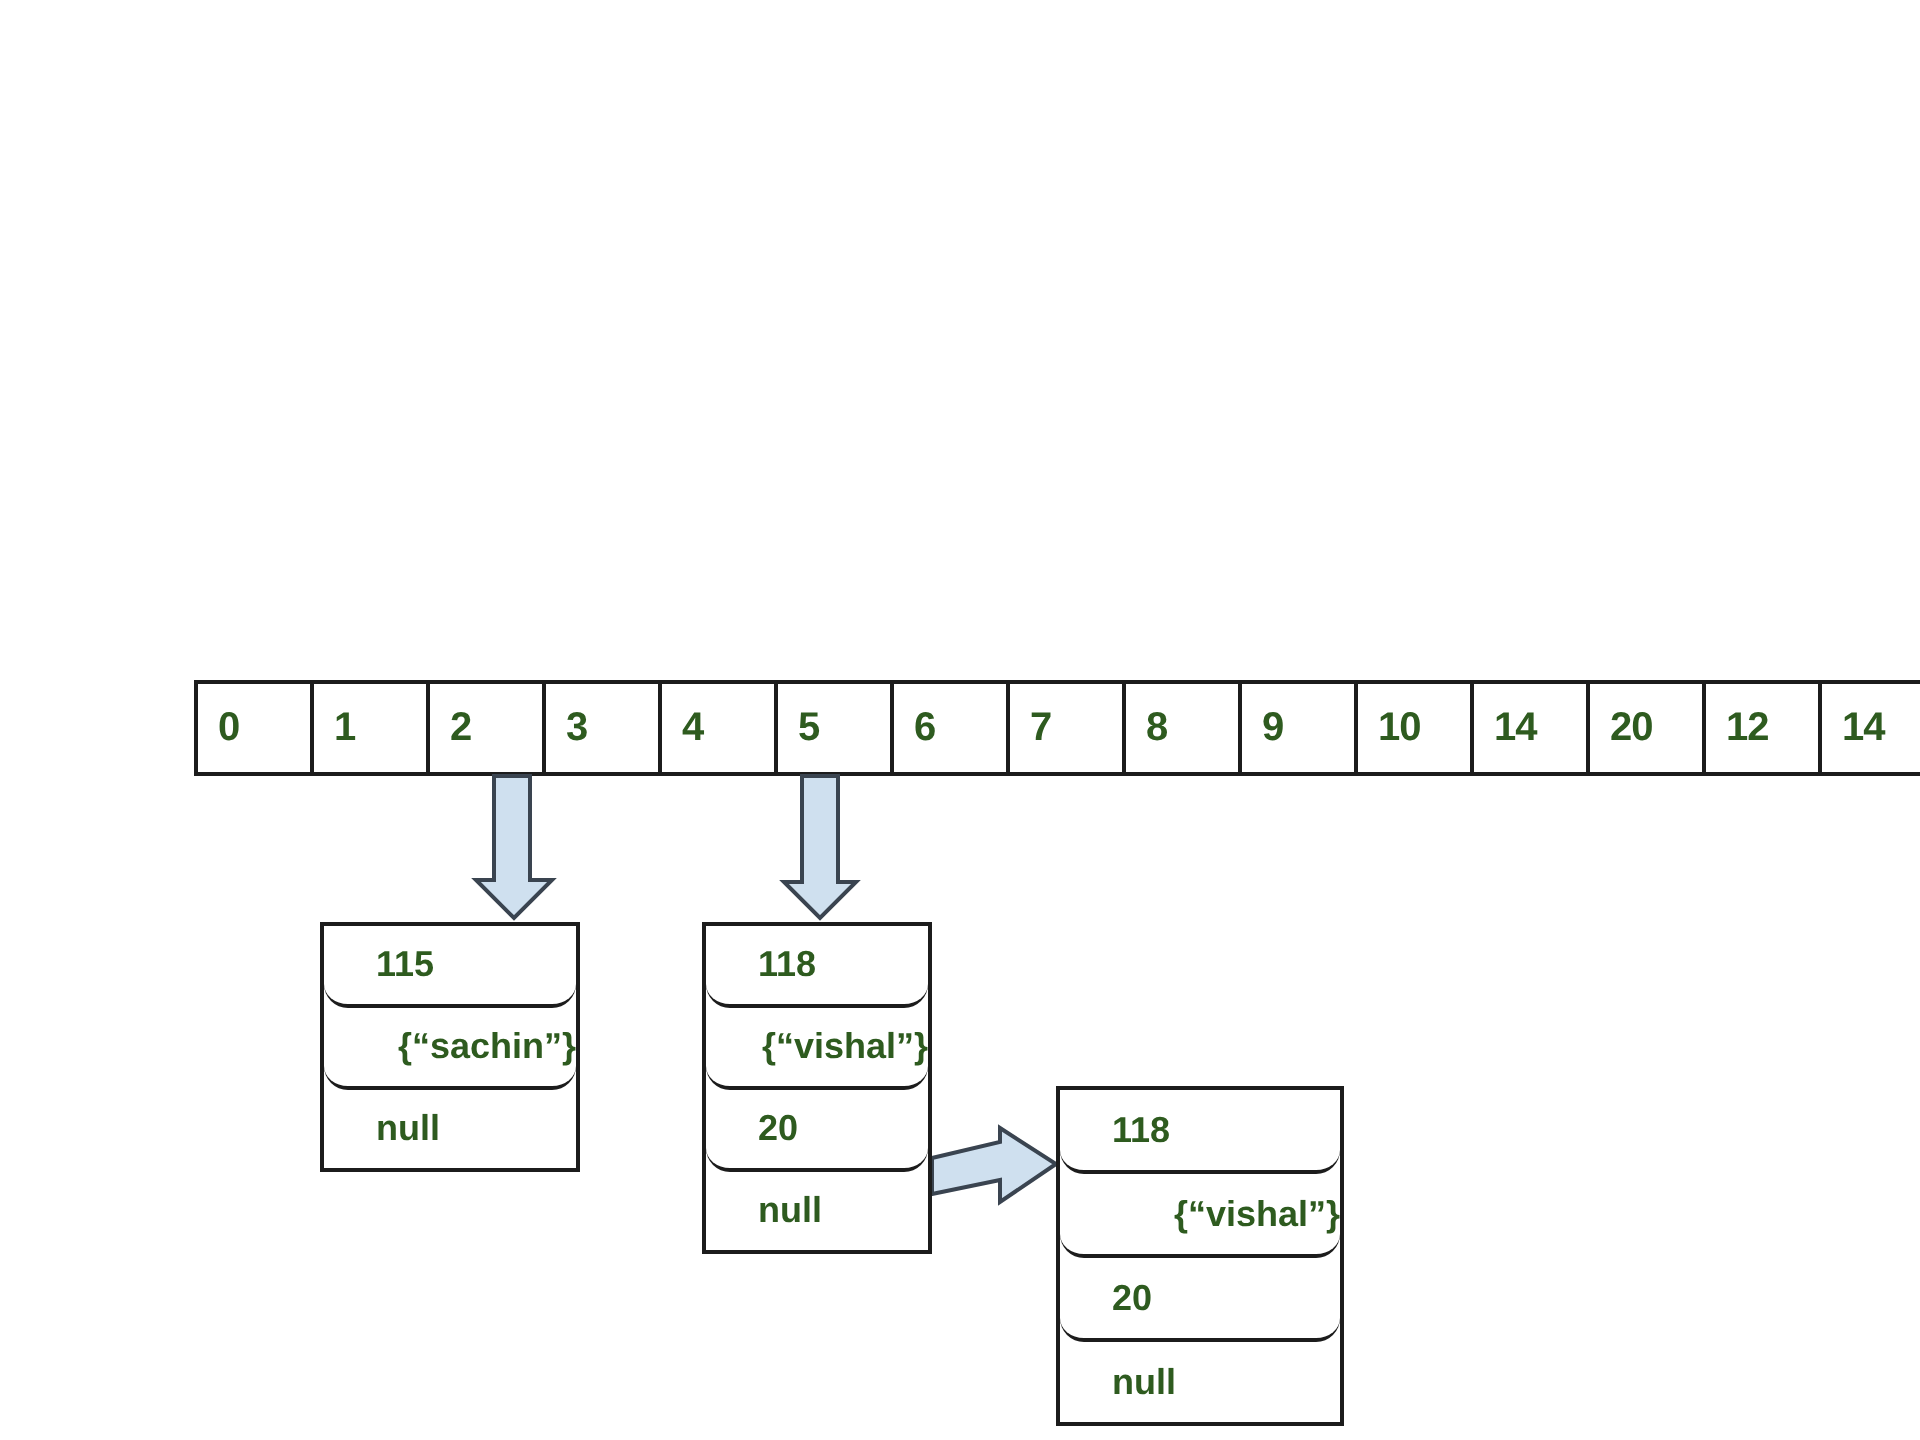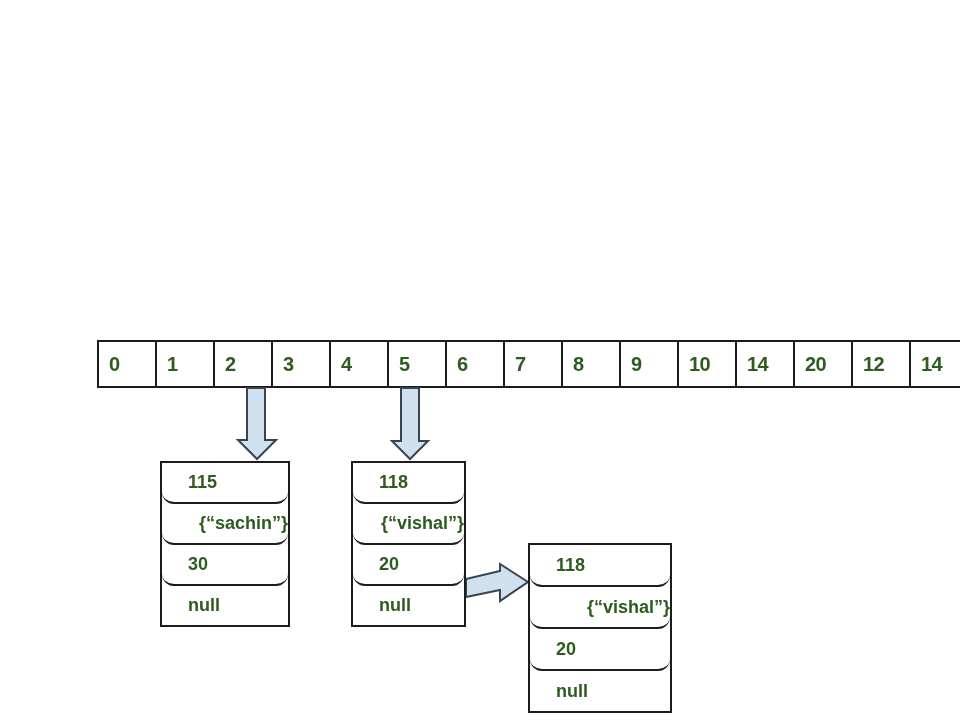--- a/index.html
+++ b/index.html
@@ -103,21 +103,20 @@
 
   <svg class="arrow-layer" viewBox="0 0 960 720" width="960" height="720">
     <polygon points="247,388 265,388 265,440 276,440 257,459 238,440 247,440" fill="#CFE0EF"></polygon>
     <polygon points="401,388 419,388 419,441 428,441 410,459 392,441 401,441" fill="#CFE0EF"></polygon>
     <polygon points="466,579 500,571 500,564 528,582 500,601 500,590 466,597" fill="#CFE0EF"></polygon>
   </svg>
 
   <div class="node node--sachin">
     <div class="row">115</div>
     <div class="row key">{“sachin”}</div>
-    <div class="row">30</div>
     <div class="row">null</div>
   </div>
 
   <div class="node node--vishal">
     <div class="row">118</div>
     <div class="row key">{“vishal”}</div>
     <div class="row">20</div>
     <div class="row">null</div>
   </div>
 

